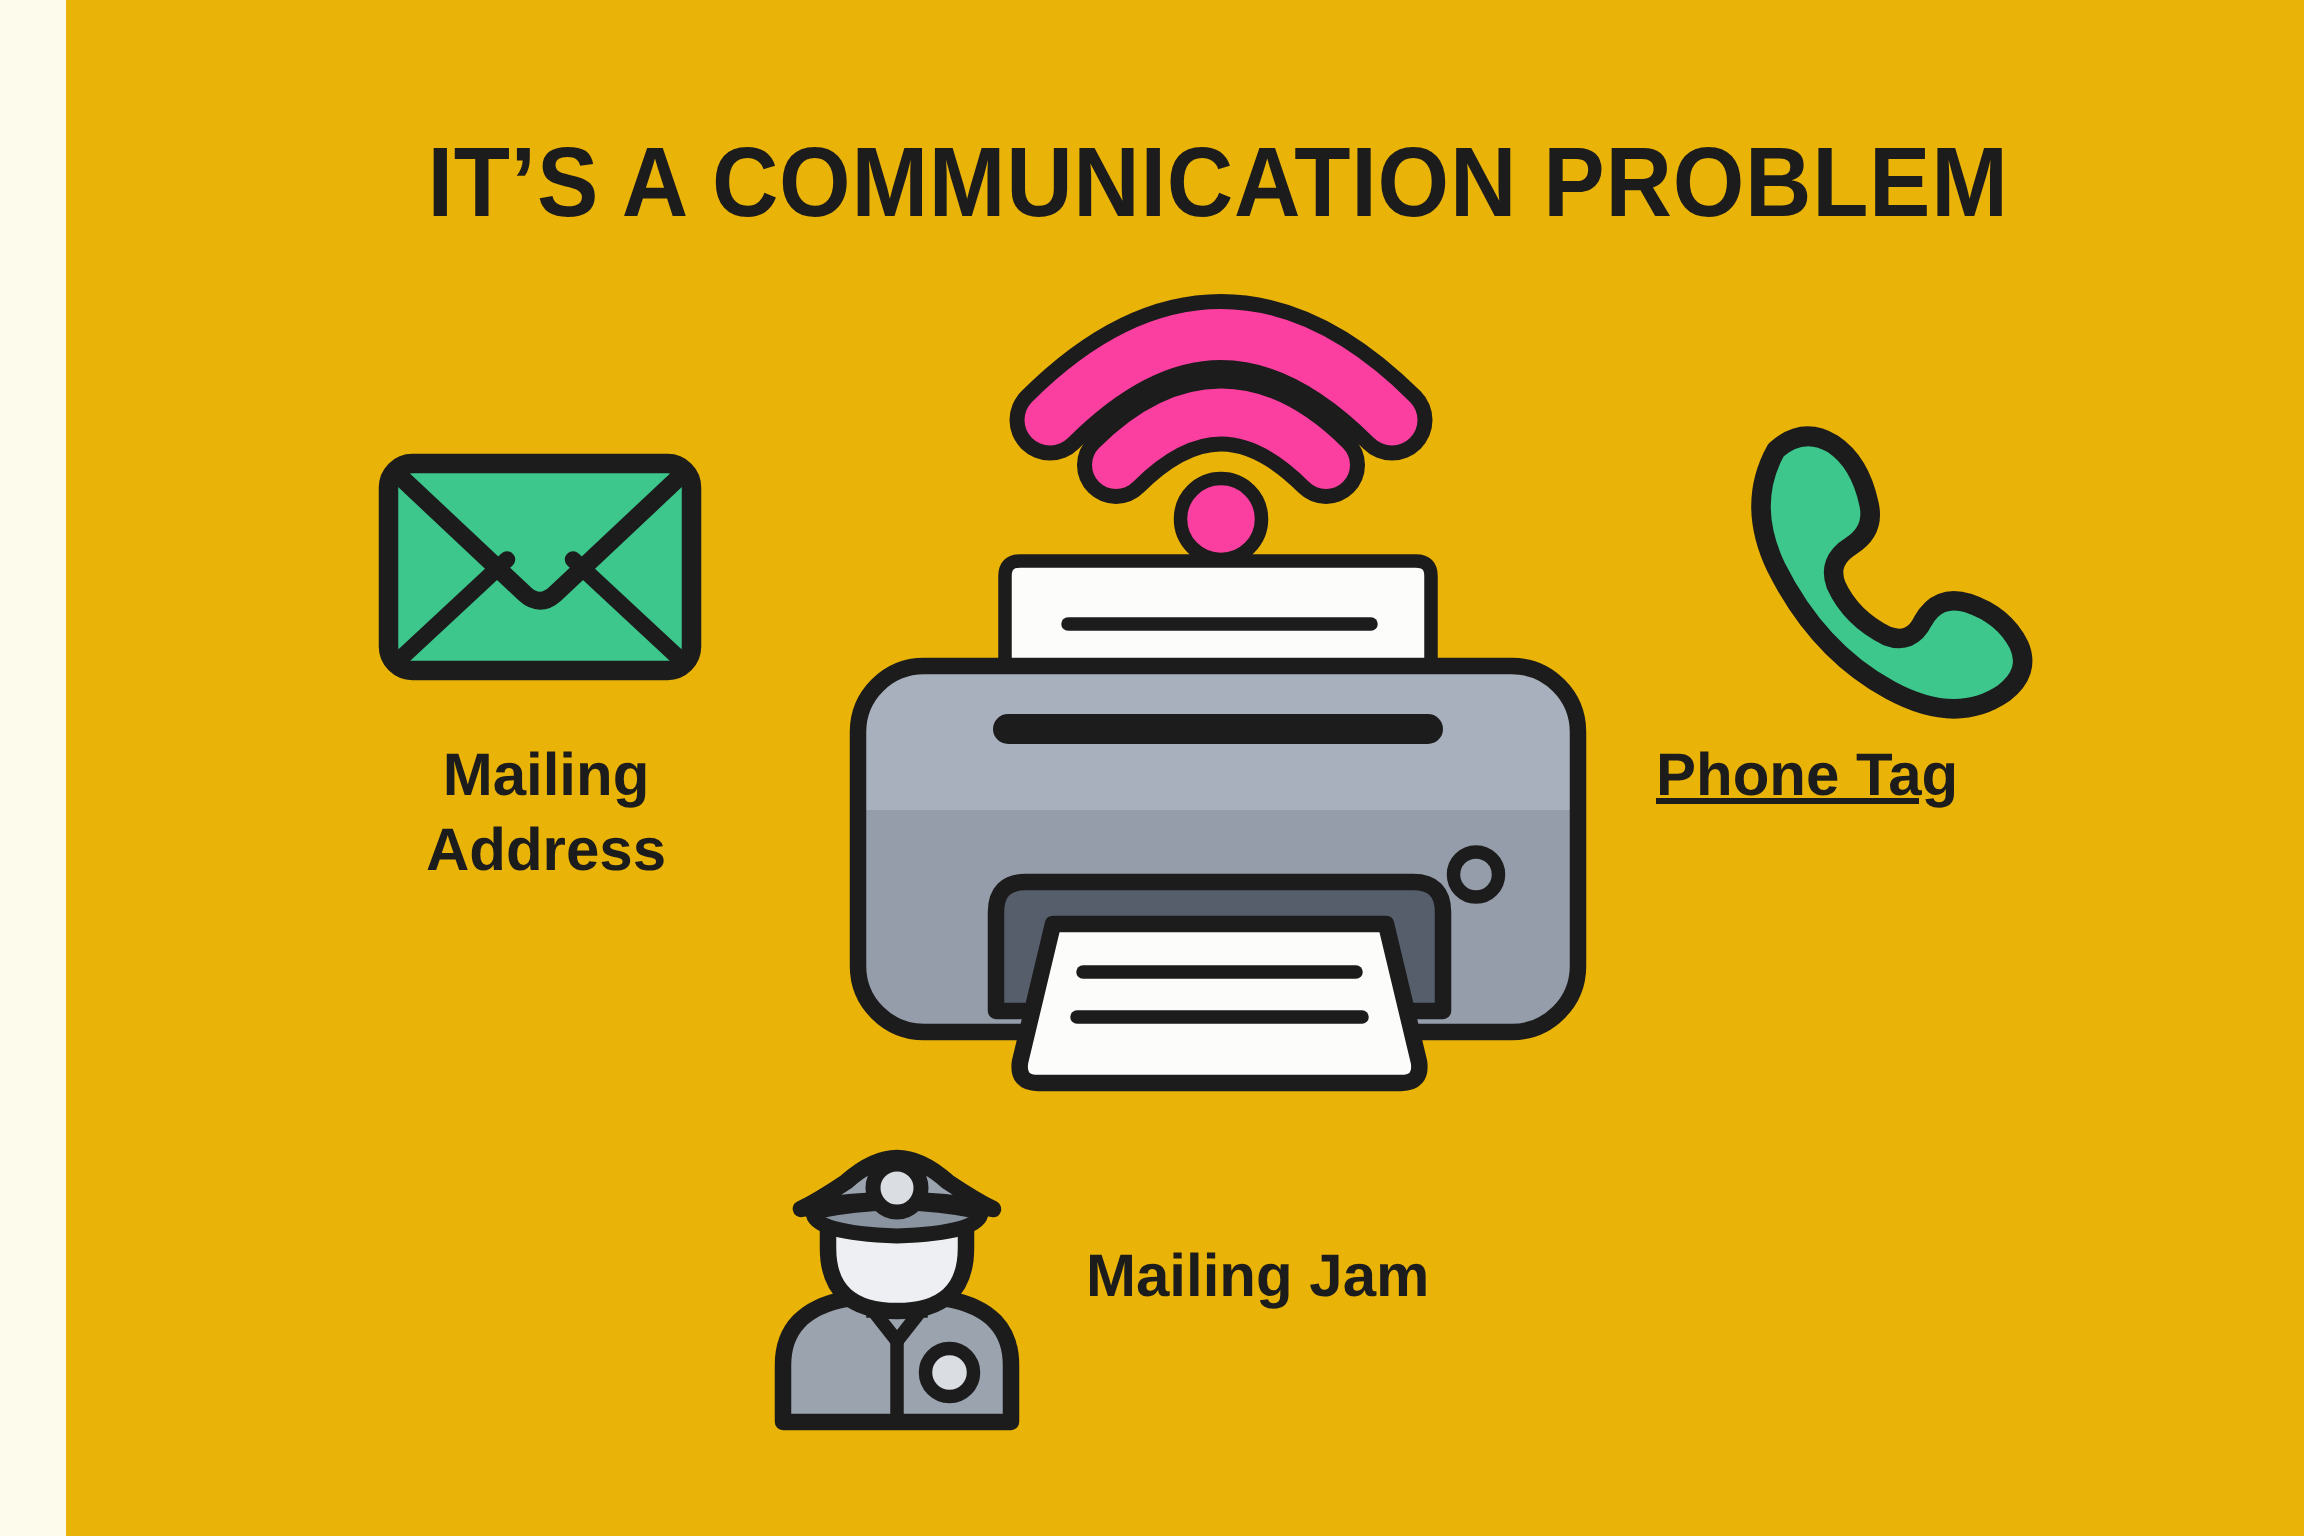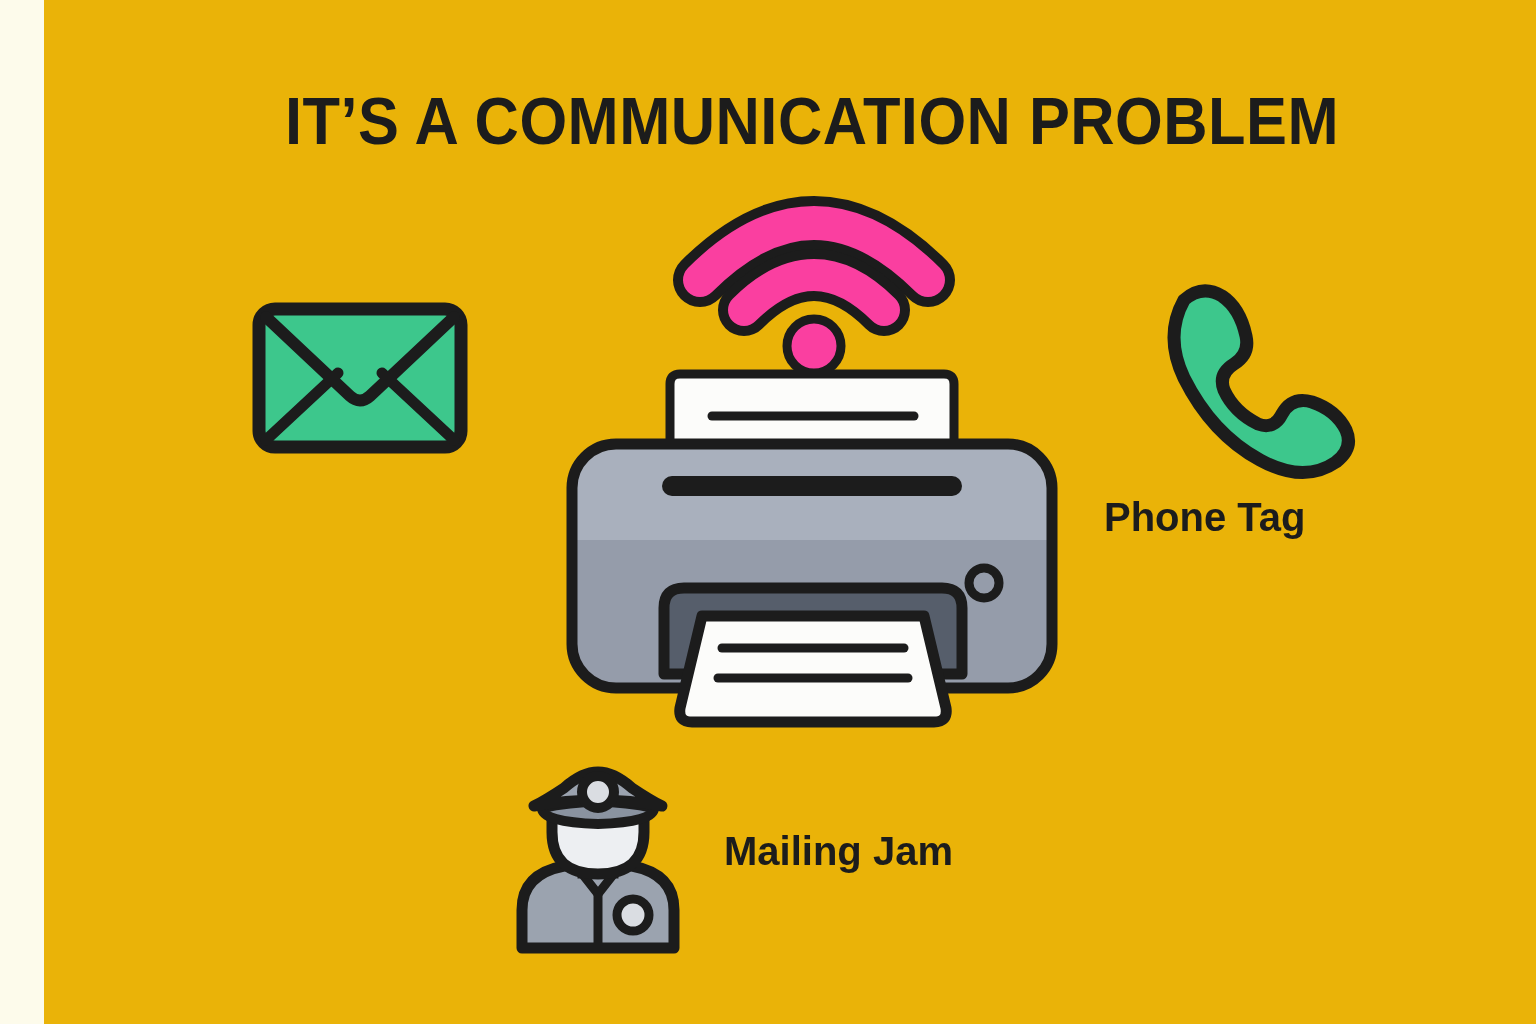--- a/index.html
+++ b/index.html
@@ -56,20 +56,21 @@
     top: 492px;
     width: 320px;
     text-align: center;
   }
   #label-phone {
     left: 1060px;
     top: 492px;
     width: 350px;
     text-align: left;
     white-space: nowrap;
+    text-decoration: underline;
   }
   #label-traffic {
     left: 680px;
     top: 826px;
     width: 360px;
     text-align: left;
     white-space: nowrap;
   }
 
   
@@ -92,20 +93,22 @@
 
   <div class="icon-block" id="icon-envelope">
     <svg width="220" height="156" viewBox="0 0 220 156">
       <rect x="9" y="9" width="202" height="138" rx="16" ry="16" fill="#3DC78C" stroke="#1C1C1C" stroke-width="13"></rect>
       <path d="M 16 17 L 100 96 Q 110 105 120 96 L 204 17" fill="none" stroke="#1C1C1C" stroke-width="12" stroke-linecap="round" stroke-linejoin="round"></path>
       <path d="M 16 140 L 88 73" fill="none" stroke="#1C1C1C" stroke-width="11" stroke-linecap="round"></path>
       <path d="M 204 140 L 132 73" fill="none" stroke="#1C1C1C" stroke-width="11" stroke-linecap="round"></path>
     </svg>
   </div>
 
+  <div class="item-label" id="label-mailing">Mailing
+Address</div>
 
   <div class="icon-block" id="icon-phone">
     <svg width="210" height="200" viewBox="0 0 210 200">
       <path d="M 30 22
                Q 48 6 68 18
                Q 86 30 92 58
                Q 96 76 80 86
                Q 64 96 70 112
                Q 80 134 104 146
                Q 120 152 128 136

